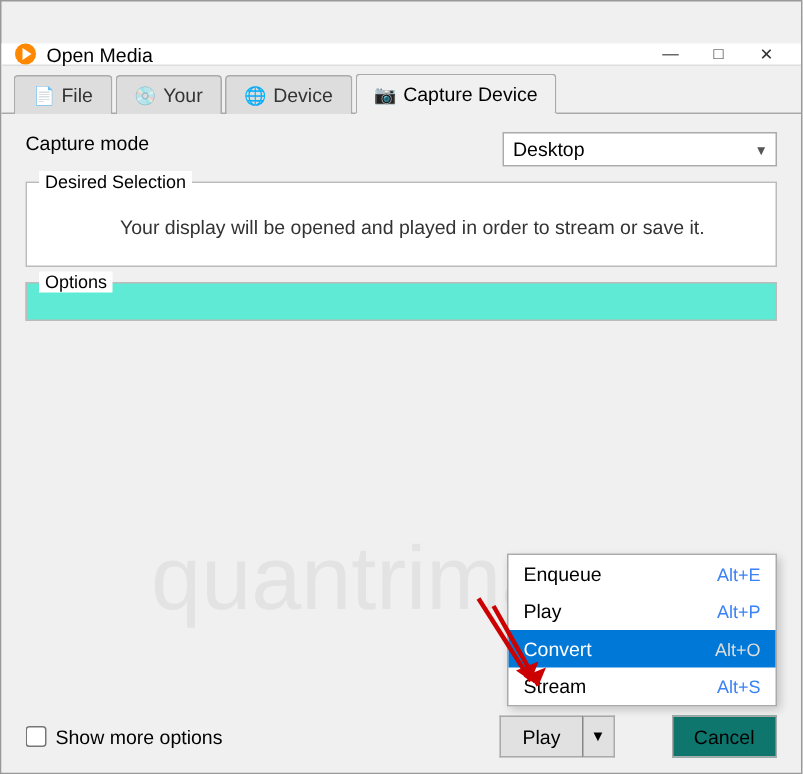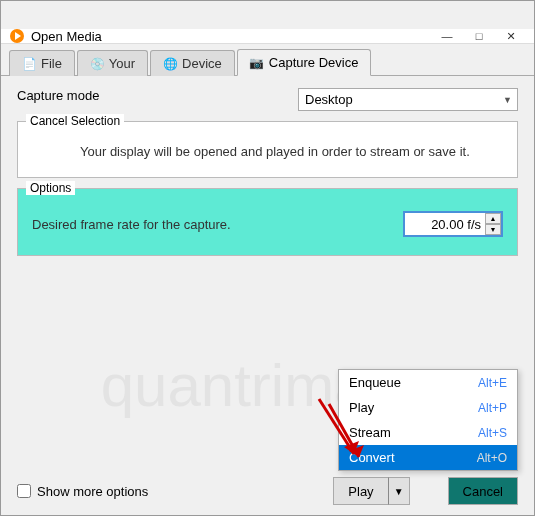--- a/index.html
+++ b/index.html
@@ -105,21 +105,21 @@
       justify-content: space-between;
       gap: 10px;
     }
     .capture-mode-label {
       font-size: 13px;
       color: #000;
     }
     .select-wrapper {
       position: relative;
       display: inline-block;
-      width: 220px;
+      width: 183px;
     }
     .select-wrapper::after {
       content: '▼';
       font-size: 9px;
       position: absolute;
       right: 6px;
       top: 50%;
       transform: translateY(-50%);
       pointer-events: none;
       color: #555;
@@ -370,38 +370,28 @@
         <select>
           <option>Desktop</option>
           <option>DirectShow</option>
           <option>TV - digital</option>
           <option>TV - analog</option>
         </select>
       </div>
     </div>
 
     <div class="group-box">
-      <span class="group-box-title">Cancel Selection</span>
+      <span class="group-box-title">Desired Selection</span>
       <div class="group-box-content">
         <span>Your display will be opened and played in order to stream or save it.</span>
       </div>
     </div>
 
     <div class="options-group">
       <span class="options-group-title">Options</span>
-      <div class="frame-rate-row">
-        <span class="frame-rate-label">Desired frame rate for the capture.</span>
-        <div class="frame-rate-input-wrapper">
-          <input class="frame-rate-input" type="text" value="20.00 f/s" style="">
-          <div class="spin-buttons">
-            <div class="spin-btn">▲</div>
-            <div class="spin-btn">▼</div>
-          </div>
-        </div>
-      </div>
     </div>
 
     <div class="spacer"></div>
   </div>
 
   <div class="bottom-bar">
 
     <div class="vlc-watermark">quantrimang</div>
 
     <label class="show-more-checkbox">
@@ -413,27 +403,27 @@
 
       <div class="dropdown-menu">
         <div class="dropdown-item">
           <span>Enqueue</span>
           <span class="dropdown-shortcut">Alt+E</span>
         </div>
         <div class="dropdown-item">
           <span>Play</span>
           <span class="dropdown-shortcut">Alt+P</span>
         </div>
+        <div class="dropdown-item selected">
+          <span>Convert</span>
+          <span class="dropdown-shortcut">Alt+O</span>
+        </div>
         <div class="dropdown-item">
           <span>Stream</span>
           <span class="dropdown-shortcut">Alt+S</span>
-        </div>
-        <div class="dropdown-item selected">
-          <span>Convert</span>
-          <span class="dropdown-shortcut">Alt+O</span>
         </div>
       </div>
 
       <div class="play-btn-group">
         <button class="play-main-btn">Play</button>
         <button class="play-dropdown-btn">▼</button>
       </div>
       <button class="cancel-btn">Cancel</button>
     </div>
   </div>

